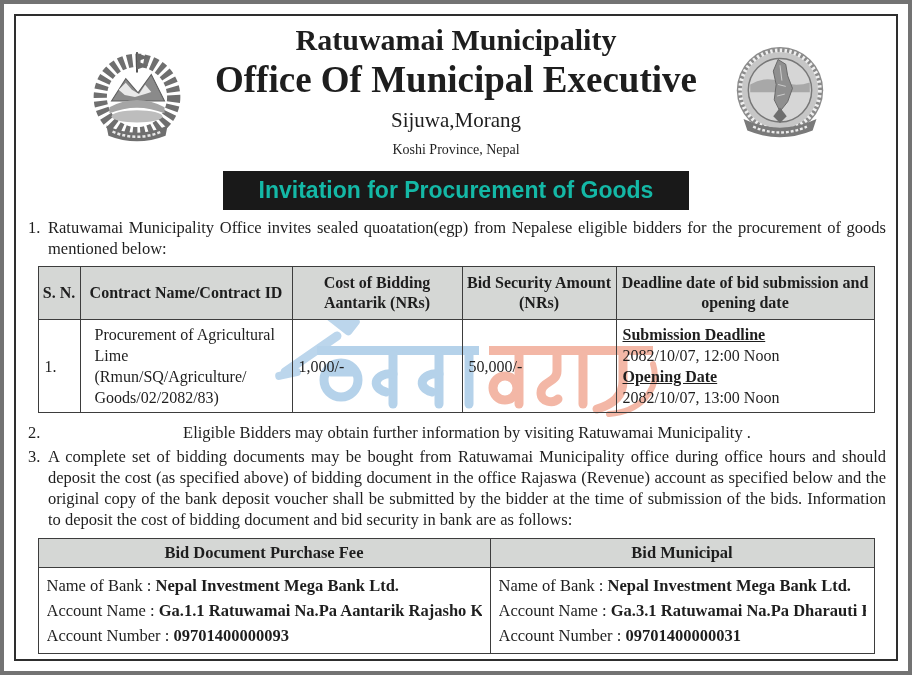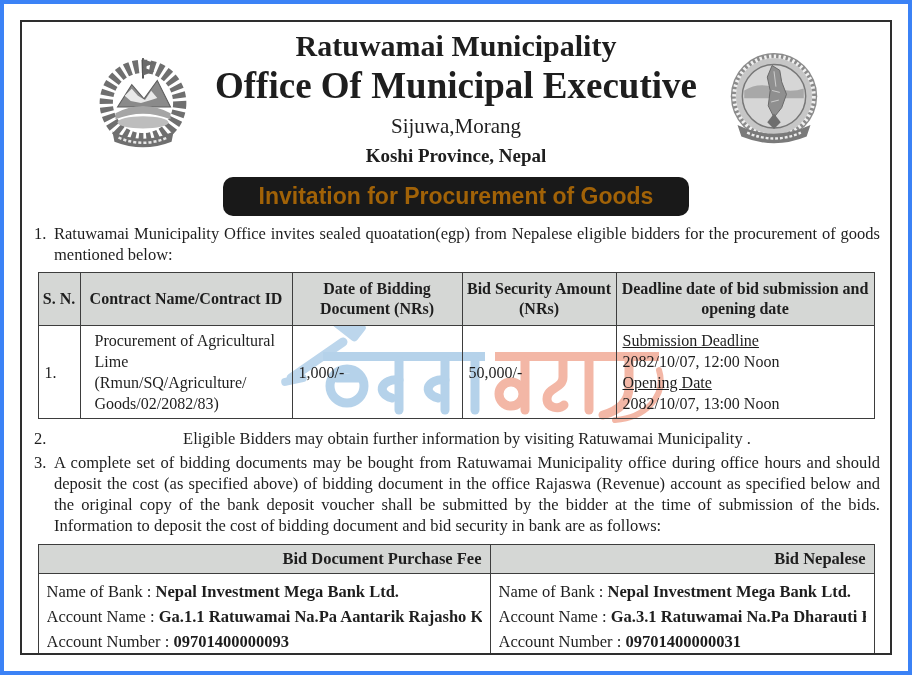--- a/index.html
+++ b/index.html
@@ -1,22 +1,22 @@
 <!DOCTYPE html>
 <html><head>
 <meta charset="utf-8">
 <style>
   * { margin:0; padding:0; box-sizing:border-box; }
   html,body { background:#ffffff; }
   body { width:912px; height:675px; font-family:"Liberation Serif", serif; color:#1e1e1e; }
 
   .page {
     width:912px; height:675px;
-    border:4px solid #3b82f6;
-    padding:16px;
+    border:4px solid #737373;
+    padding:10px;
     position:relative;
     overflow:hidden;
     background:#ffffff;
   }
   .inner {
     width:100%; height:100%;
     border:2px solid #2e2e2e;
     position:relative;
     padding:4px 8px 0 8px;
     overflow:hidden;
@@ -24,47 +24,46 @@
   .content { position:relative; z-index:2; }
 
   
   .hdr { position:relative; text-align:center; }
   .logo { position:absolute; top:24px; }
   .logo.left  { left:62px;  width:102px; height:102px; }
   .logo.right { left:auto; right:60px; top:20px; width:96px; height:108px; }
   .org    { font-size:30px; font-weight:bold; line-height:36px; margin-top:2px; }
   .office { font-size:37px; font-weight:bold; line-height:44px; }
   .addr1  { font-size:21px; font-weight:normal; line-height:27px; margin-top:5px; }
-  .addr2  { font-size:19px; font-weight:bold; line-height:25px; margin-top:3px; }
+  .addr2  { font-size:14px; font-weight:normal; line-height:25px; margin-top:3px; }
   .banner {
     display:inline-block;
-    background:#191919; color:#a16207;
+    background:#191919; color:#14b8a6;
     font-family:"Liberation Sans", sans-serif;
     font-weight:bold; font-size:23px;
     padding:6px 36px;
     margin-top:9px;
-    border-radius:10px;
   }
   .pub { font-size:19px; font-weight:bold; line-height:23px; margin-top:7px; }
 
   
   .note { display:flex; font-size:16.5px; line-height:21px; margin-top:8px; }
   .note .num { flex:0 0 24px; padding-left:4px; }
   .note .txt { flex:1; text-align:justify; padding-right:2px; }
 
   
   table { border-collapse:collapse; table-layout:fixed; width:836px; margin:7px auto 0 auto; background:transparent; }
   th, td { border:1.6px solid #3d3d3d; font-size:16px; vertical-align:middle; }
   .proc th { background:#d5d7d5; font-weight:bold; text-align:center; padding:6px 4px; height:52px; line-height:20px; }
   .proc td { text-align:left; padding:4px 6px; height:86px; line-height:21px; }
-  .dl-label { font-weight:normal; text-decoration:underline; }
+  .dl-label { font-weight:bold; text-decoration:underline; }
   .dl-line  { line-height:21px; }
 
   .bank { margin-top:8px; }
-  .bank th { background:#d5d7d5; font-weight:bold; text-align:right; padding:4px 8px; height:28px; font-size:16.5px; }
+  .bank th { background:#d5d7d5; font-weight:bold; text-align:center; padding:4px 8px; height:28px; font-size:16.5px; }
   .bank td { padding:5px 8px; vertical-align:top; height:78px;margin-left:33px; }
   .bank-line { font-size:16.5px; line-height:25px; white-space:nowrap; overflow:hidden; }
   .bank-line .val { font-weight:bold; }
 
   
   .watermark {
     position:absolute; left:255px; top:290px;
     width:390px; height:112px;
     z-index:1; pointer-events:none;
   }
@@ -160,21 +159,21 @@
           <col style="width:42px">
             <col style="width:212px">
             <col style="width:170px">
             <col style="width:154px">
             <col style="width:258px">
         </colgroup>
         <thead>
           <tr>
             <th>S. N.</th>
             <th>Contract Name/Contract ID</th>
-            <th>Date of Bidding Document (NRs)</th>
+            <th>Cost of Bidding Aantarik (NRs)</th>
             <th>Bid Security Amount (NRs)</th>
             <th>Deadline date of bid submission and opening date</th>
           </tr>
         </thead>
         <tbody>
           <tr>
             <td>1.</td>
             <td style="padding:4px 14px;">Procurement of Agricultural Lime (Rmun/SQ/Agriculture/ Goods/02/2082/83)</td>
             <td>1,000/-</td>
             <td>50,000/-</td>
@@ -198,21 +197,21 @@
       </div>
 
       <table class="bank">
         <colgroup>
             <col style="width:452px">
             <col style="width:384px">
           </colgroup>
         <thead>
           <tr>
             <th>Bid Document Purchase Fee</th>
-            <th>Bid Nepalese</th>
+            <th>Bid Municipal</th>
           </tr>
         </thead>
         <tbody>
           <tr>
             <td>
               <div class="bank-line">
                 <span class="lbl">Name of Bank :</span>
                 <span class="val">Nepal Investment Mega Bank Ltd.</span>
               </div>
               <div class="bank-line">

